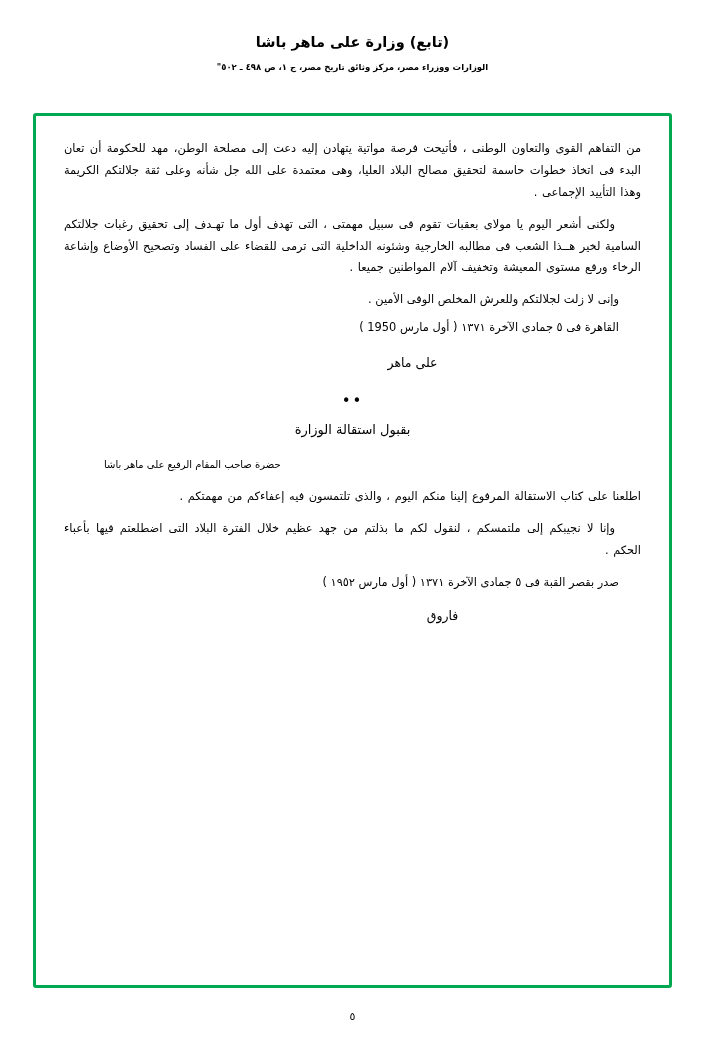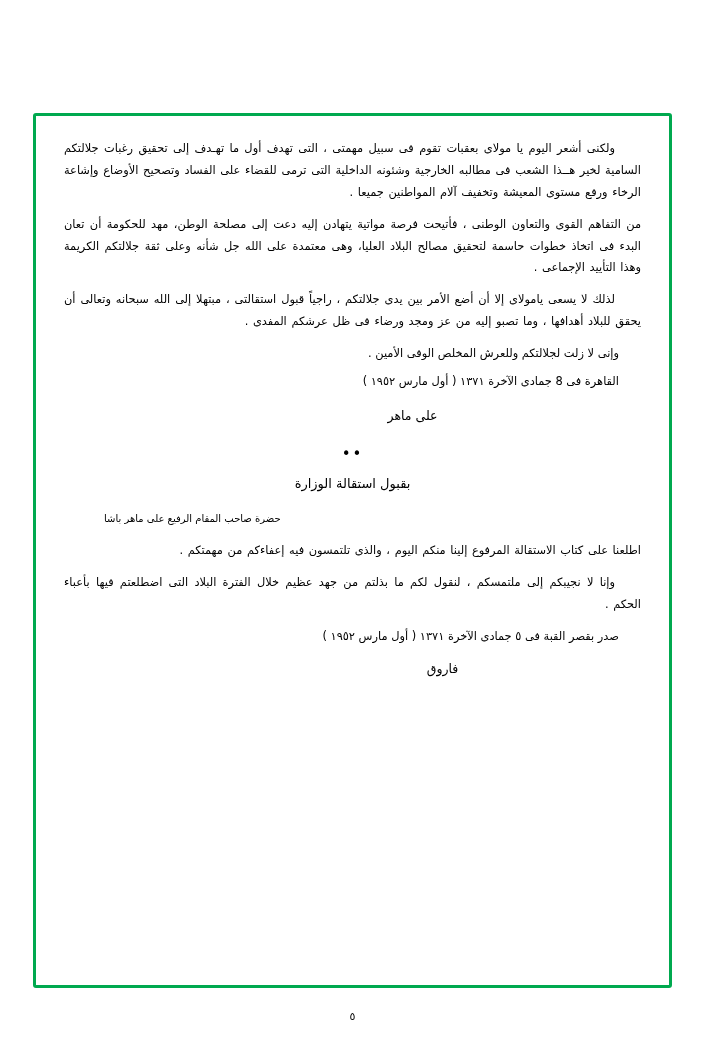--- a/index.html
+++ b/index.html
@@ -117,30 +117,33 @@
     text-align: center;
     font-size: 11px;
     color: #000;
   }
 </style>
 </head>
 <body>
 
 <div class="page">
 
+  <div class="header">
+    <div class="header-title">(تابع) وزارة على ماهر باشا</div>
+    <div class="header-sub">الوزارات ووزراء مصر، مركز وثائق تاريخ مصر، ج ١، ص ٤٩٨ ـ ٥٠٢"</div>
+  </div>
 
   <div class="frame">
     <div class="frame-inner">
 
+      <p class="para">من التفاهم القوى والتعاون الوطنى  ،  فأتيحت فرصة مواتية يتهادن إليه دعت إلى مصلحة الوطن، مهد للحكومة أن تعان البدء فى اتخاذ خطوات حاسمة لتحقيق مصالح البلاد العليا، وهى معتمدة على الله جل شأنه وعلى ثقة جلالتكم الكريمة وهذا التأييد الإجماعى .</p>
       <p class="para indent">ولكنى أشعر اليوم يا مولاى بعقبات تقوم فى سبيل مهمتى ، التى تهدف أول ما تهـدف إلى تحقيق رغبات جلالتكم السامية لخير هــذا الشعب فى مطالبه الخارجية وشئونه الداخلية التى ترمى للقضاء على الفساد وتصحيح الأوضاع وإشاعة الرخاء ورفع مستوى المعيشة وتخفيف آلام المواطنين جميعا .</p>
-      <p class="para">من التفاهم القوى والتعاون الوطنى  ،  فأتيحت فرصة مواتية يتهادن إليه دعت إلى مصلحة الوطن، مهد للحكومة أن تعان البدء فى اتخاذ خطوات حاسمة لتحقيق مصالح البلاد العليا، وهى معتمدة على الله جل شأنه وعلى ثقة جلالتكم الكريمة وهذا التأييد الإجماعى .</p>
-      <p class="para indent">لذلك لا يسعى يامولاى إلا أن أضع الأمر بين يدى جلالتكم ، راجياً قبول استقالتى ، مبتهلا إلى الله سبحانه وتعالى أن يحقق للبلاد أهدافها ، وما تصبو إليه من عز ومجد ورضاء فى ظل عرشكم المفدى .</p>
 
       <p class="line ind1">وإنى لا زلت لجلالتكم وللعرش المخلص الوفى الأمين .</p>
-      <p class="line ind1">القاهرة فى 8 جمادى الآخرة ١٣٧١ ( أول مارس ١٩٥٢ )</p>
+      <p class="line ind1">القاهرة فى ٥ جمادى الآخرة ١٣٧١ ( أول مارس 1950 )</p>
 
       <p class="sign-maher">على ماهر</p>
 
       <div class="dots">••</div>
 
       <p class="decree-sub">بقبول استقالة الوزارة</p>
 
       <p class="addressee">حضرة صاحب المقام الرفيع على ماهر باشا</p>
 
       <p class="para">اطلعنا على كتاب الاستقالة المرفوع إلينا منكم اليوم ، والذى تلتمسون فيه إعفاءكم من مهمتكم .</p>

